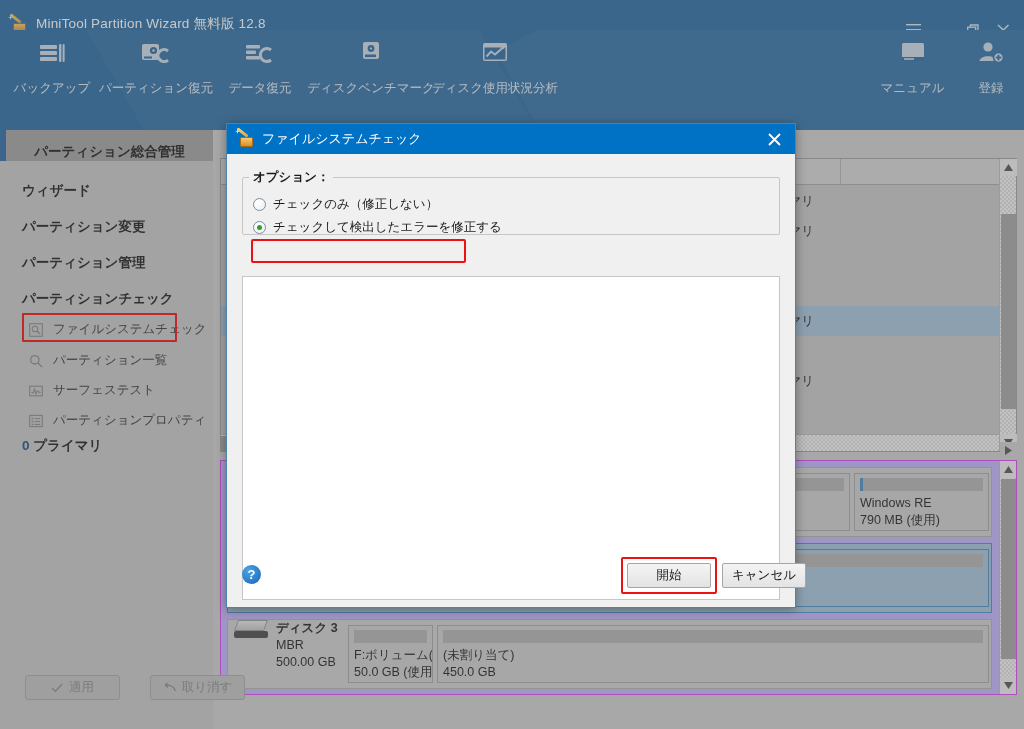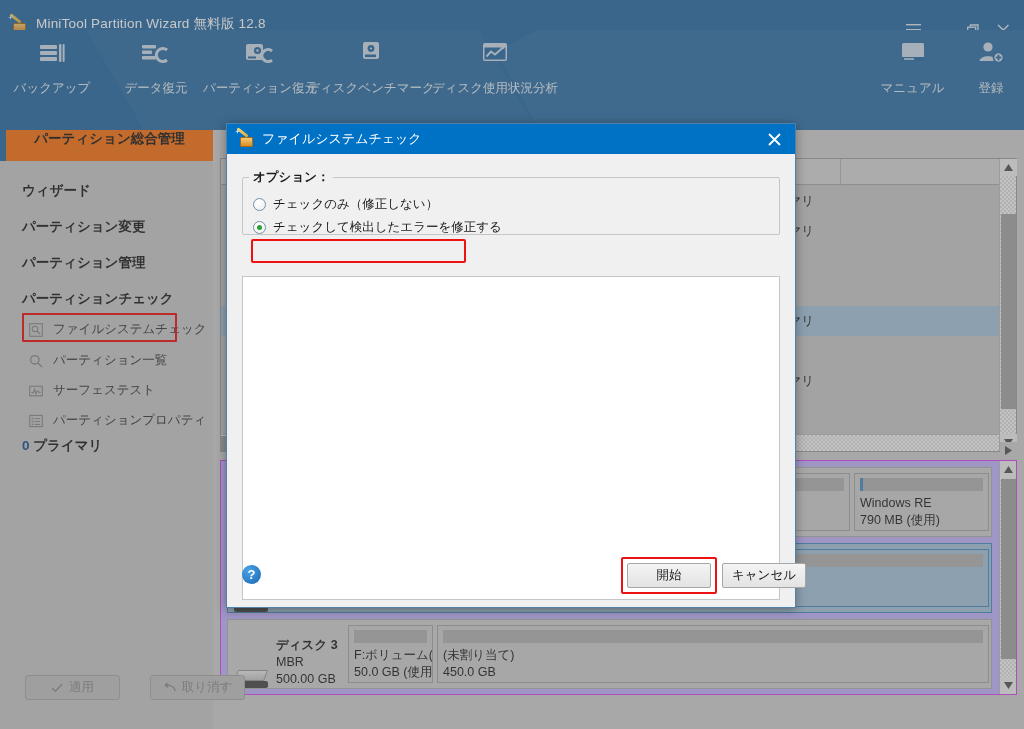--- a/index.html
+++ b/index.html
@@ -87,22 +87,22 @@
   
   #sidebar {
     position:absolute; left: 0; top: 130px; width: 213px; height: 599px;
     background: #c8c8c8;
   }
   #sidebar .accent {
     position:absolute; left:0; top:0; width: 6px; height: 31px; background:#2a6da4;
   }
   #side-header {
     position:absolute; left:6px; top:0; width: 207px; height: 31px;
-    background: #f97316;
-    display:flex; align-items:flex-start; justify-content:center;
+    background: #a3a3a3;
+    display:flex; align-items:flex-end; justify-content:center;
   }
   #side-header span { font-size: 13.5px; font-weight: bold; color:#1b1b1b; }
   .side-section {
     position:absolute; left: 22px; font-size: 13.5px; font-weight:bold; color:#1c1c1c;
     white-space:nowrap;
   }
   .side-sub {
     position:absolute; left: 28px; display:flex; align-items:center; gap: 9px;
     font-size: 12.5px; color:#3a3a3a; white-space:nowrap; cursor:default;
   }
@@ -191,21 +191,21 @@
     position:absolute; left: 7px; top: 330px; right: 7px; bottom: 34px;
     background: #c4b5fd; border:1px solid #d946ef; overflow:hidden;
   }
   .disk-row {
     position:absolute; left: 6px; right: 24px; height: 70px;
     border: 1px solid #b0b0b0; background: #d0d0d0;
     display:flex; align-items:stretch;
   }
   .disk-row.sel { border:1px solid #4a8ec2; background:#a8c4dc; }
   .disk-info {
-    width: 118px; display:flex; align-items:flex-end; gap: 8px; padding-left: 6px;
+    width: 118px; display:flex; align-items:flex-start; gap: 8px; padding-left: 6px;
   }
   .disk-glyph { width: 34px; height: 18px; position:relative; flex:none; }
   .disk-glyph .top {
     position:absolute; left:2px; top:0; width:30px; height:11px;
     background: linear-gradient(180deg,#e9e9e9,#c7c7c7);
     border:1px solid #9a9a9a; border-radius:1px;
     transform: skewX(-20deg);
   }
   .disk-glyph .base {
     position:absolute; left:0; bottom:0; width:34px; height:7px;
@@ -334,42 +334,42 @@
                 <rect x="27.6" y="6" width="2" height="18" rx="1"></rect>
           </g>
             </svg>
         </div>
         <div class="lbl">バックアップ</div>
       </div>
       <div class="tb-item">
         <div class="ic">
           <svg width="34" height="34" viewBox="0 0 34 34">
               <g class="gicon">
-            <rect x="3" y="7" width="14" height="3.4" rx="1"></rect>
-                <rect x="3" y="12.5" width="10" height="3.4" rx="1"></rect>
-                <rect x="3" y="18" width="14" height="3.4" rx="1"></rect>
-            <path d="M28 12 A6.5 6.5 0 1 0 28 22" fill="none" stroke="#cfdde9" stroke-width="3"></path>
-          </g>
-            </svg>
-        </div>
-        <div class="lbl">データ復元</div>
-      </div>
-      <div class="tb-item">
-        <div class="ic">
-          <svg width="34" height="34" viewBox="0 0 34 34">
-              <g class="gicon">
             <rect x="3" y="6" width="17" height="16" rx="2"></rect>
             <circle cx="14.5" cy="12.5" r="3.6" fill="#2a6da4"></circle>
                 <circle cx="14.5" cy="12.5" r="1.2" fill="#cfdde9"></circle>
             <rect x="5" y="18.5" width="8" height="2" fill="#2a6da4"></rect>
             <path d="M29 13 A6 6 0 1 0 29 22" fill="none" stroke="#cfdde9" stroke-width="3"></path>
           </g>
             </svg>
         </div>
         <div class="lbl">パーティション復元</div>
+      </div>
+      <div class="tb-item">
+        <div class="ic">
+          <svg width="34" height="34" viewBox="0 0 34 34">
+              <g class="gicon">
+            <rect x="3" y="7" width="14" height="3.4" rx="1"></rect>
+                <rect x="3" y="12.5" width="10" height="3.4" rx="1"></rect>
+                <rect x="3" y="18" width="14" height="3.4" rx="1"></rect>
+            <path d="M28 12 A6.5 6.5 0 1 0 28 22" fill="none" stroke="#cfdde9" stroke-width="3"></path>
+          </g>
+            </svg>
+        </div>
+        <div class="lbl">データ復元</div>
       </div>
       <div class="tb-item" style="width:118px">
         <div class="ic">
           <svg width="34" height="34" viewBox="0 0 34 34">
               <g class="gicon">
             <rect x="9" y="4" width="16" height="17" rx="2"></rect>
             <circle cx="17" cy="10.5" r="3.4" fill="#2a6da4"></circle>
                 <circle cx="17" cy="10.5" r="1.1" fill="#cfdde9"></circle>
             <rect x="11" y="16.5" width="11" height="2.6" fill="#2a6da4"></rect>
           </g>

